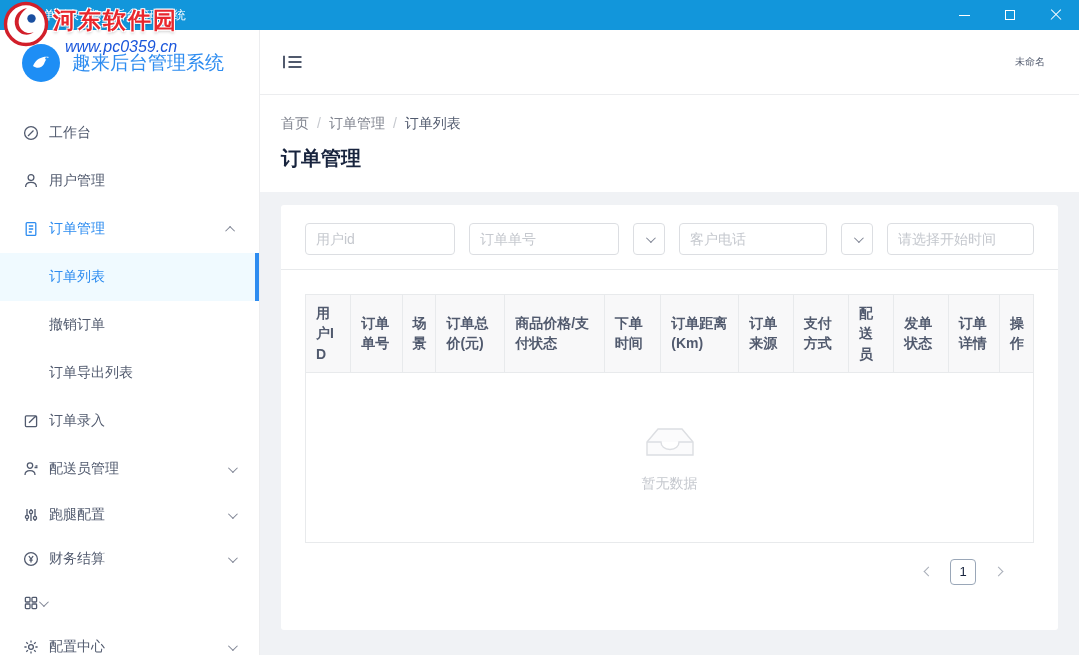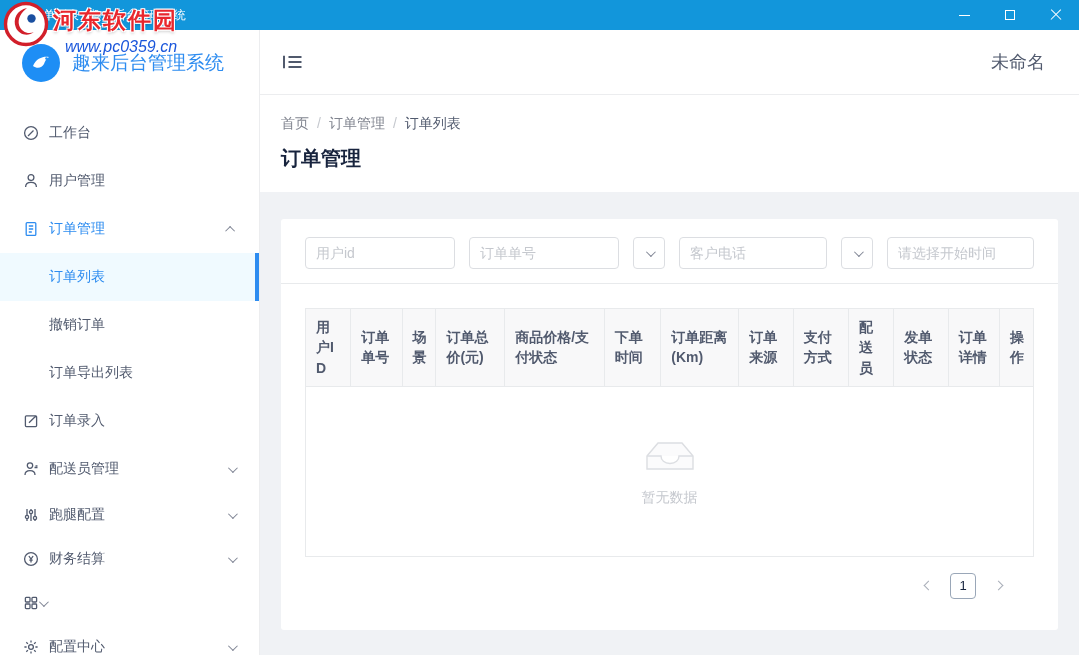--- a/index.html
+++ b/index.html
@@ -40,30 +40,30 @@
   .menu-child.active { background:#f0faff; color:#2d8cf0; }
   .menu-child.active::after { content:""; position:absolute; right:0; top:0; bottom:0; width:4px; background:#2d8cf0; }
   .chev { width:7px; height:7px; border-right:1.4px solid #808695; border-bottom:1.4px solid #808695; display:inline-block; flex:0 0 auto; }
   .chev.down { transform:rotate(45deg) translateY(-2px); }
   .chev.up { transform:rotate(-135deg) translateY(-2px); }
 
   
   .main { flex:1; display:flex; flex-direction:column; min-width:0; background:#f0f2f5; }
   .topbar { flex:0 0 65px; background:#fff; border-bottom:1px solid #ecedef; display:flex; align-items:center; padding:0 34px 0 23px; }
   .collapse-btn { display:flex; align-items:center; cursor:pointer; color:#17233d; }
-  .user-label { margin-left:auto; font-size:18px; color:#515a6e; cursor:pointer; }
+  .user-label { margin-left:auto; font-size:10px; color:#515a6e; cursor:pointer; }
 
   .page-head { background:#fff; padding:20px 21px 20px; }
   .breadcrumb { font-size:14px; color:#80848f; display:flex; gap:8px; }
   .breadcrumb .crumb-link { cursor:pointer; }
   .breadcrumb .sep { color:#c5c8ce; }
   .breadcrumb .current { color:#515a6e; }
   .page-title { margin-top:12px; font-size:20px; font-weight:bold; color:#17233d; }
 
-  .content { flex:1; padding:27px 21px 25px; min-height:0; display:flex; }
+  .content { flex:1; padding:13px 21px 25px; min-height:0; display:flex; }
   .card { background:#fff; flex:1; border-radius:3px; display:flex; flex-direction:column; overflow:hidden; }
 
   
   .filter-section { padding:18px 24px 14px; border-bottom:1px solid #e8eaec; display:flex; gap:14px; align-items:center; }
   .filter-input { height:32px; border:1px solid #dcdee2; border-radius:4px; padding:0 10px; font-size:14px; color:#515a6e; outline:none; font-family:inherit; background:#fff; }
   .filter-input::placeholder { color:#c5c8ce; }
   .w150 { width:150px; flex:0 0 150px; }
   .w148 { width:148px; flex:0 0 148px; }
   .mini-select { width:32px; height:32px; border:1px solid #dcdee2; border-radius:4px; display:flex; align-items:center; justify-content:center; background:#fff; cursor:pointer; flex:0 0 32px; }
   .mini-select .chev { border-color:#808695; }

